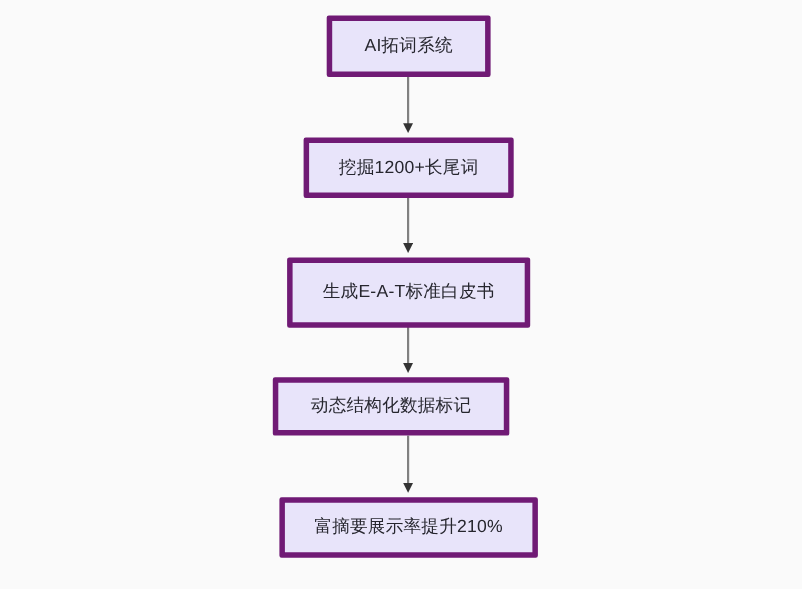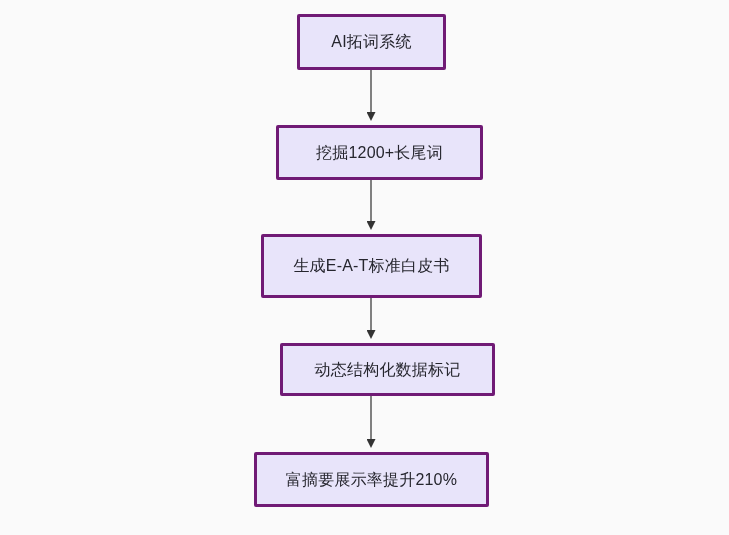--- a/index.html
+++ b/index.html
@@ -26,40 +26,40 @@
     top: 0;
     width: 729px;
     height: 535px;
     pointer-events: none;
   }
 
   .node {
     position: absolute;
     box-sizing: border-box;
     background: #e8e4fa;
-    border: 3px solid #701a75;
+    border: 5px solid #701a75;
     border-radius: 2px;
     display: flex;
     align-items: center;
     justify-content: center;
   }
 
   .node-label {
     font-size: 16px;
     line-height: 1.2;
     color: #26262e;
     white-space: nowrap;
     letter-spacing: 0.2px;
   }
 
   
   #node-1 { left: 297px; top: 14px;  width: 149px; height: 56px; }
-  #node-2 { left: 276px; top: 125px; width: 207px; height: 55px; }
+  #node-2 { left: 276px; top: 125px; width: 191px; height: 55px; }
   #node-3 { left: 261px; top: 234px; width: 221px; height: 64px; }
-  #node-4 { left: 280px; top: 343px; width: 215px; height: 53px; }
+  #node-4 { left: 248px; top: 343px; width: 215px; height: 53px; }
   #node-5 { left: 254px; top: 452px; width: 235px; height: 55px; justify-content: center; }
 </style>
 </head>
 <body>
 
 <div id="flowchart">
 
   <svg class="connector-layer" viewBox="0 0 729 535" width="729" height="535" xmlns="http://www.w3.org/2000/svg">
     <defs>
       <marker id="arrowhead" markerWidth="9" markerHeight="9" refX="5" refY="4.5" orient="auto" markerUnits="userSpaceOnUse">

